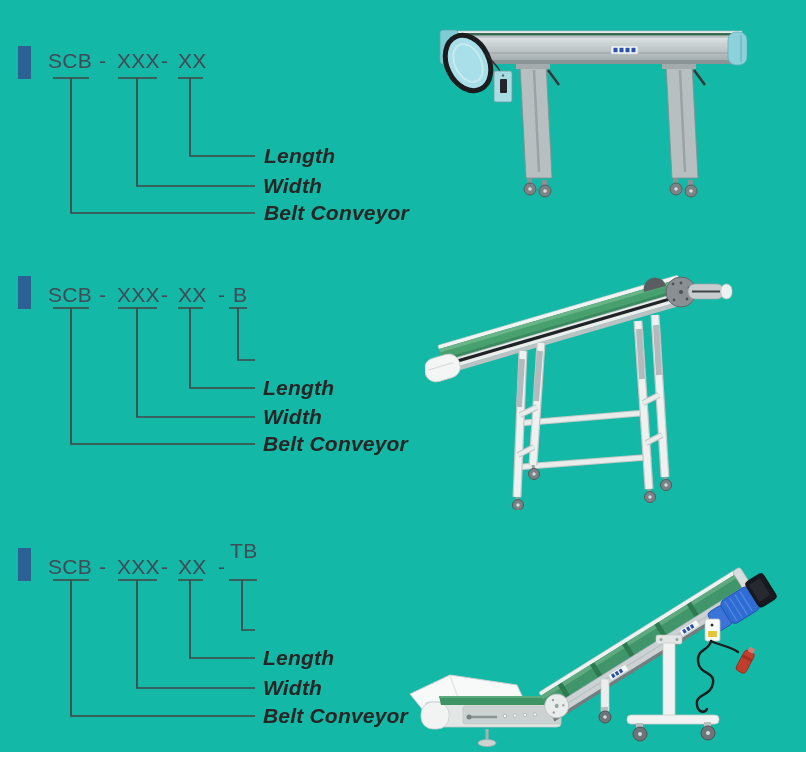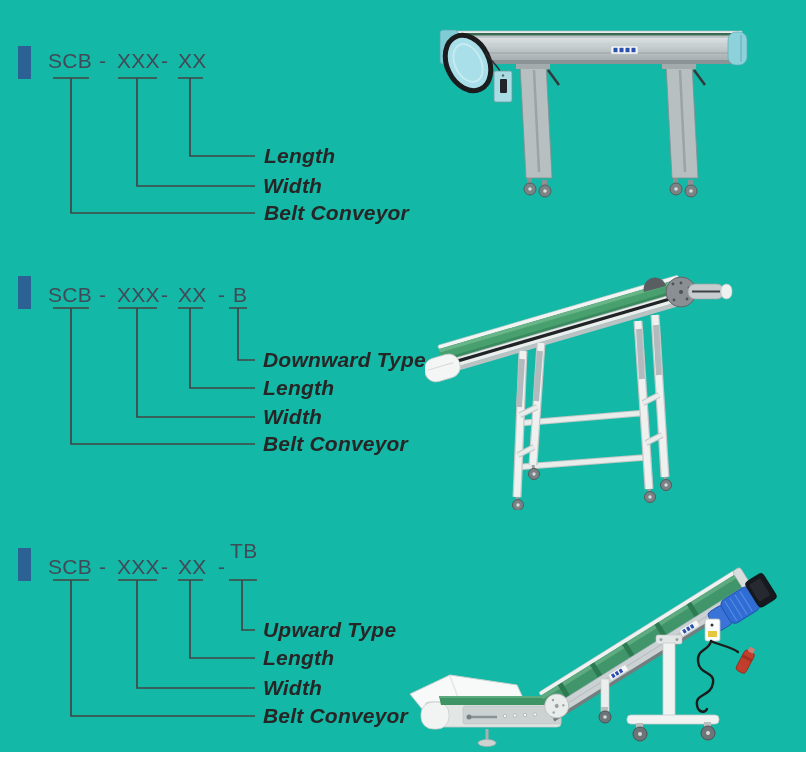--- a/index.html
+++ b/index.html
@@ -119,21 +119,20 @@
   </svg>
 
   <div class="marker" style="top:276px"></div>
   <span class="code" style="left:48px;top:284px">SCB</span>
   <span class="code" style="left:99px;top:284px">-</span>
   <span class="code" style="left:117px;top:284px">XXX</span>
   <span class="code" style="left:161px;top:284px">-</span>
   <span class="code" style="left:178px;top:284px">XX</span>
   <span class="code" style="left:218px;top:284px">-</span>
   <span class="code" style="left:233px;top:284px">B</span>
-  <div class="callout" style="left:263px;top:360px">Downward Type</div>
   <div class="callout" style="left:263px;top:388px">Length</div>
   <div class="callout" style="left:263px;top:417px">Width</div>
   <div class="callout" style="left:263px;top:444px">Belt Conveyor</div>
 
   <svg class="photo" style="left:425px;top:275px" width="381" height="235" viewBox="0 0 381 235">
 
     <g transform="translate(20,88) rotate(-16.3)">
       <rect x="-2" y="-19" width="250" height="4" rx="1.5" fill="#f1f4f3" stroke="#c7ccca" stroke-width="0.5"></rect>
       <rect x="-2" y="-15" width="250" height="13" fill="#49a06f"></rect>
       <rect x="-2" y="-15" width="250" height="3.5" fill="#68b587"></rect>
@@ -202,21 +201,20 @@
   </svg>
 
   <div class="marker" style="top:548px"></div>
   <span class="code" style="left:48px;top:556px">SCB</span>
   <span class="code" style="left:99px;top:556px">-</span>
   <span class="code" style="left:117px;top:556px">XXX</span>
   <span class="code" style="left:161px;top:556px">-</span>
   <span class="code" style="left:178px;top:556px">XX</span>
   <span class="code" style="left:218px;top:556px">-</span>
   <span class="code" style="left:230px;top:540px">TB</span>
-  <div class="callout" style="left:263px;top:630px">Upward Type</div>
   <div class="callout" style="left:263px;top:658px">Length</div>
   <div class="callout" style="left:263px;top:688px">Width</div>
   <div class="callout" style="left:263px;top:716px">Belt Conveyor</div>
 
   <svg class="photo" style="left:405px;top:555px" width="401" height="215" viewBox="0 0 401 215">
 
     <g>
       <polygon points="5,139 45,120 112,130 124,156 22,160" fill="#f8faf9" stroke="#ccd1cf" stroke-width="1"></polygon>
       <line x1="45" y1="121" x2="58" y2="156" stroke="#e2e6e4" stroke-width="1.5"></line>
     </g>

